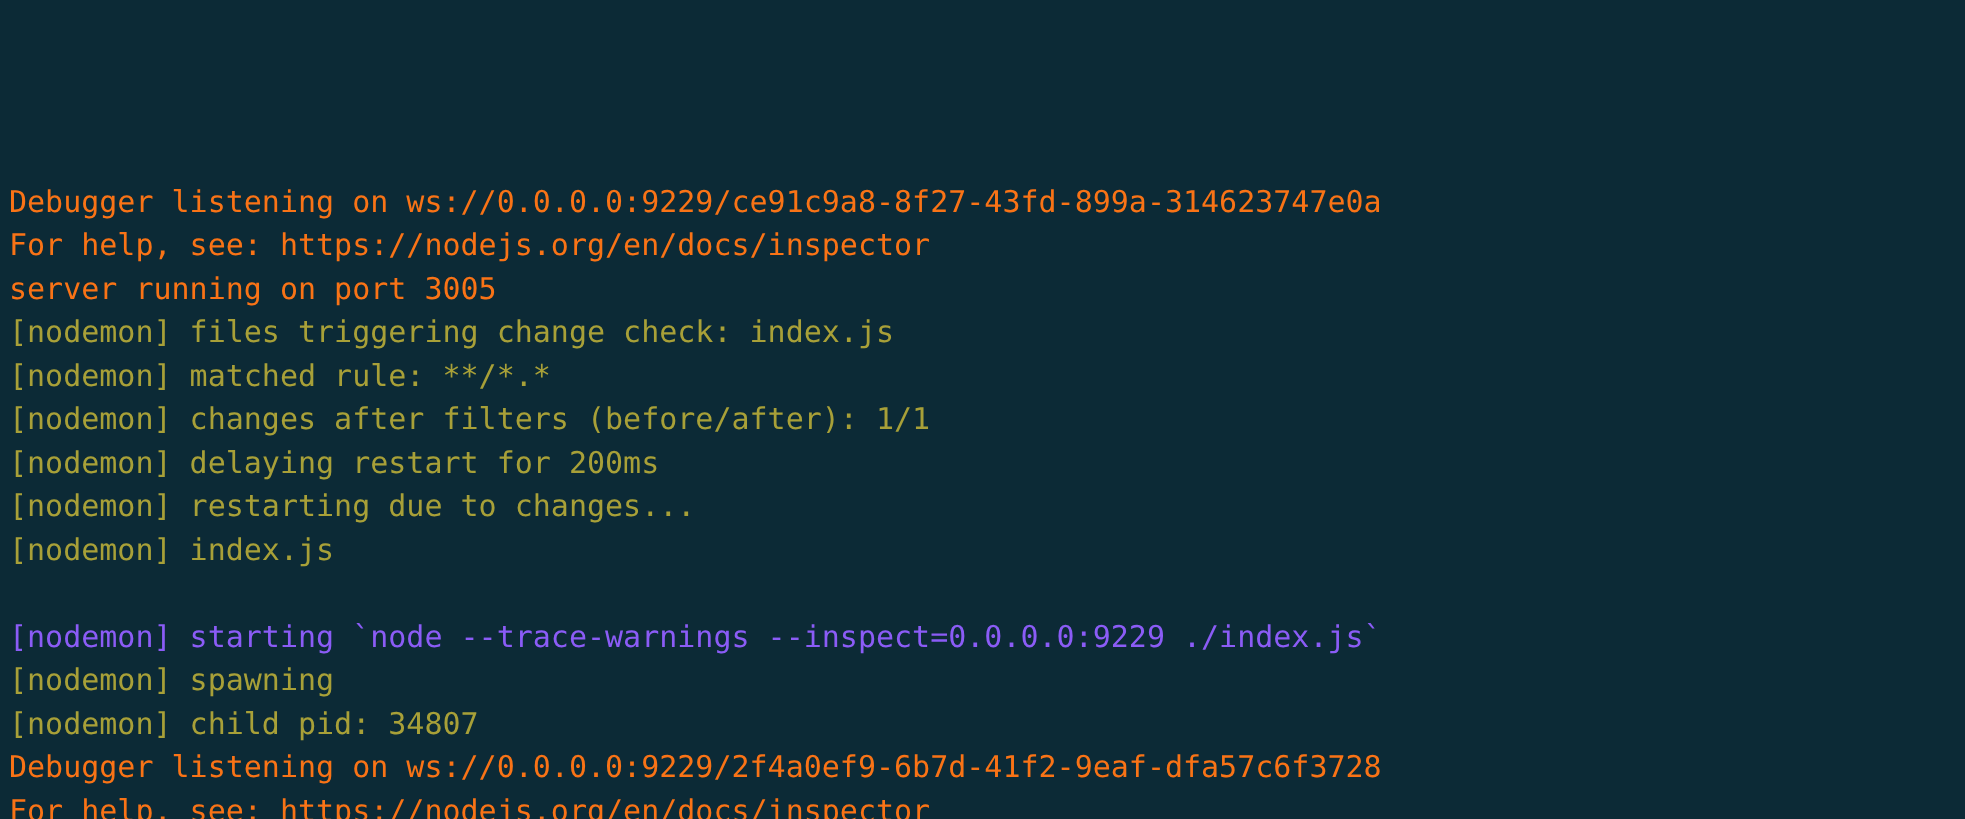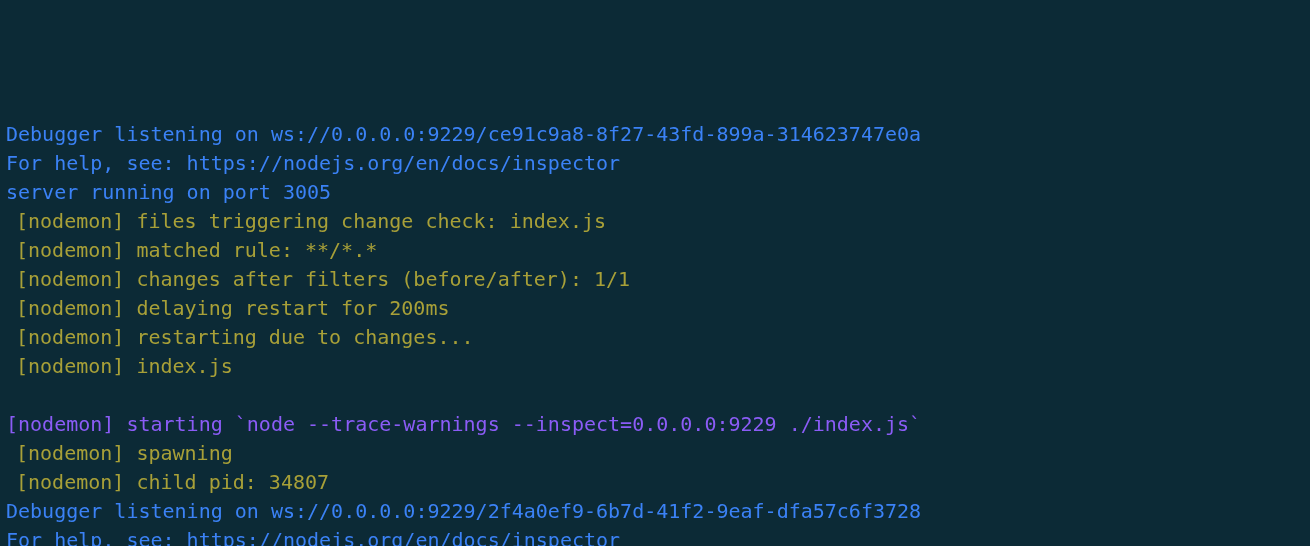--- a/index.html
+++ b/index.html
@@ -15,25 +15,24 @@
       padding: 4px 6px;
       width: 1310px;
       height: 546px;
       overflow: hidden;
       white-space: pre;
     }
     .line {
       display: block;
     }
     .gray {
-      color: #3b82f6;
+      color: #f97316;
     }
     .olive {
       color: #a8a038;
-      margin-left: 10px;
     }
     .green {
       color: #8b5cf6;
     }
   </style>
 </head>
 <body>
 
 
 

